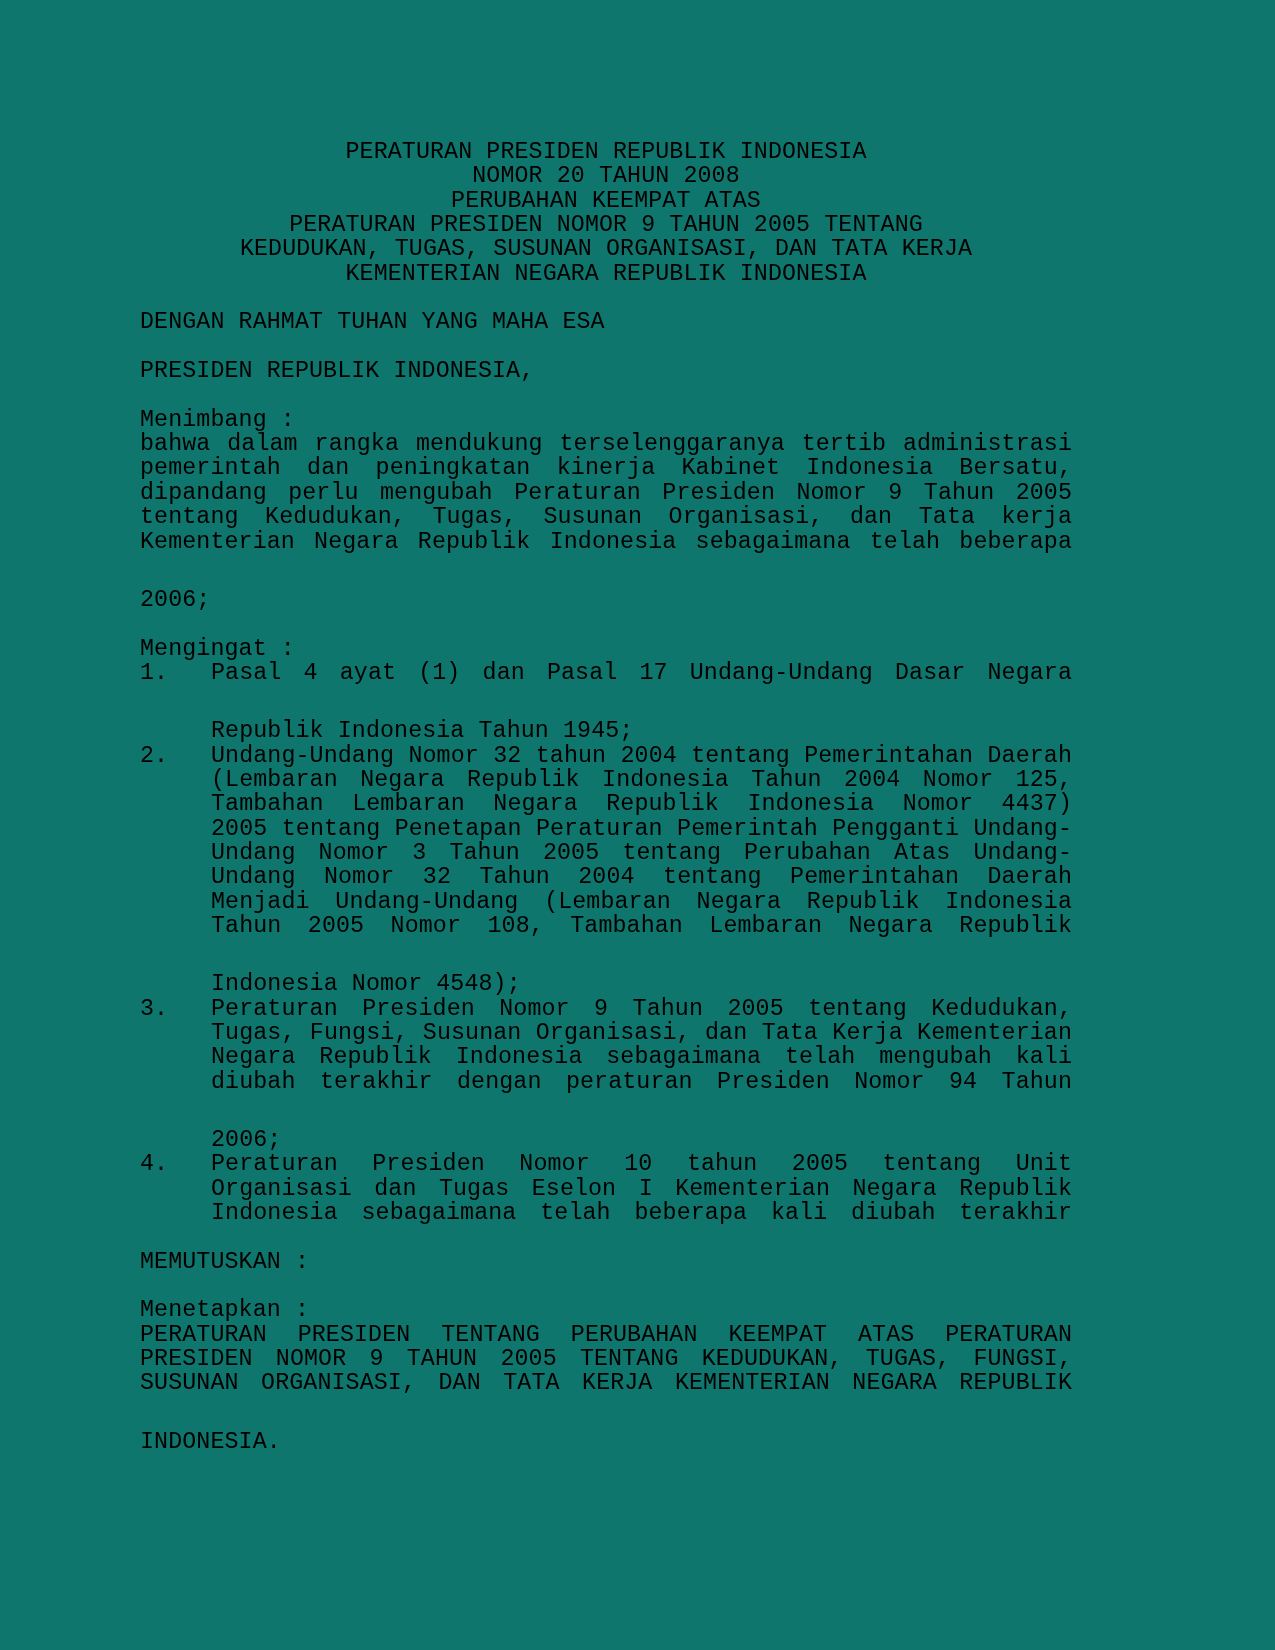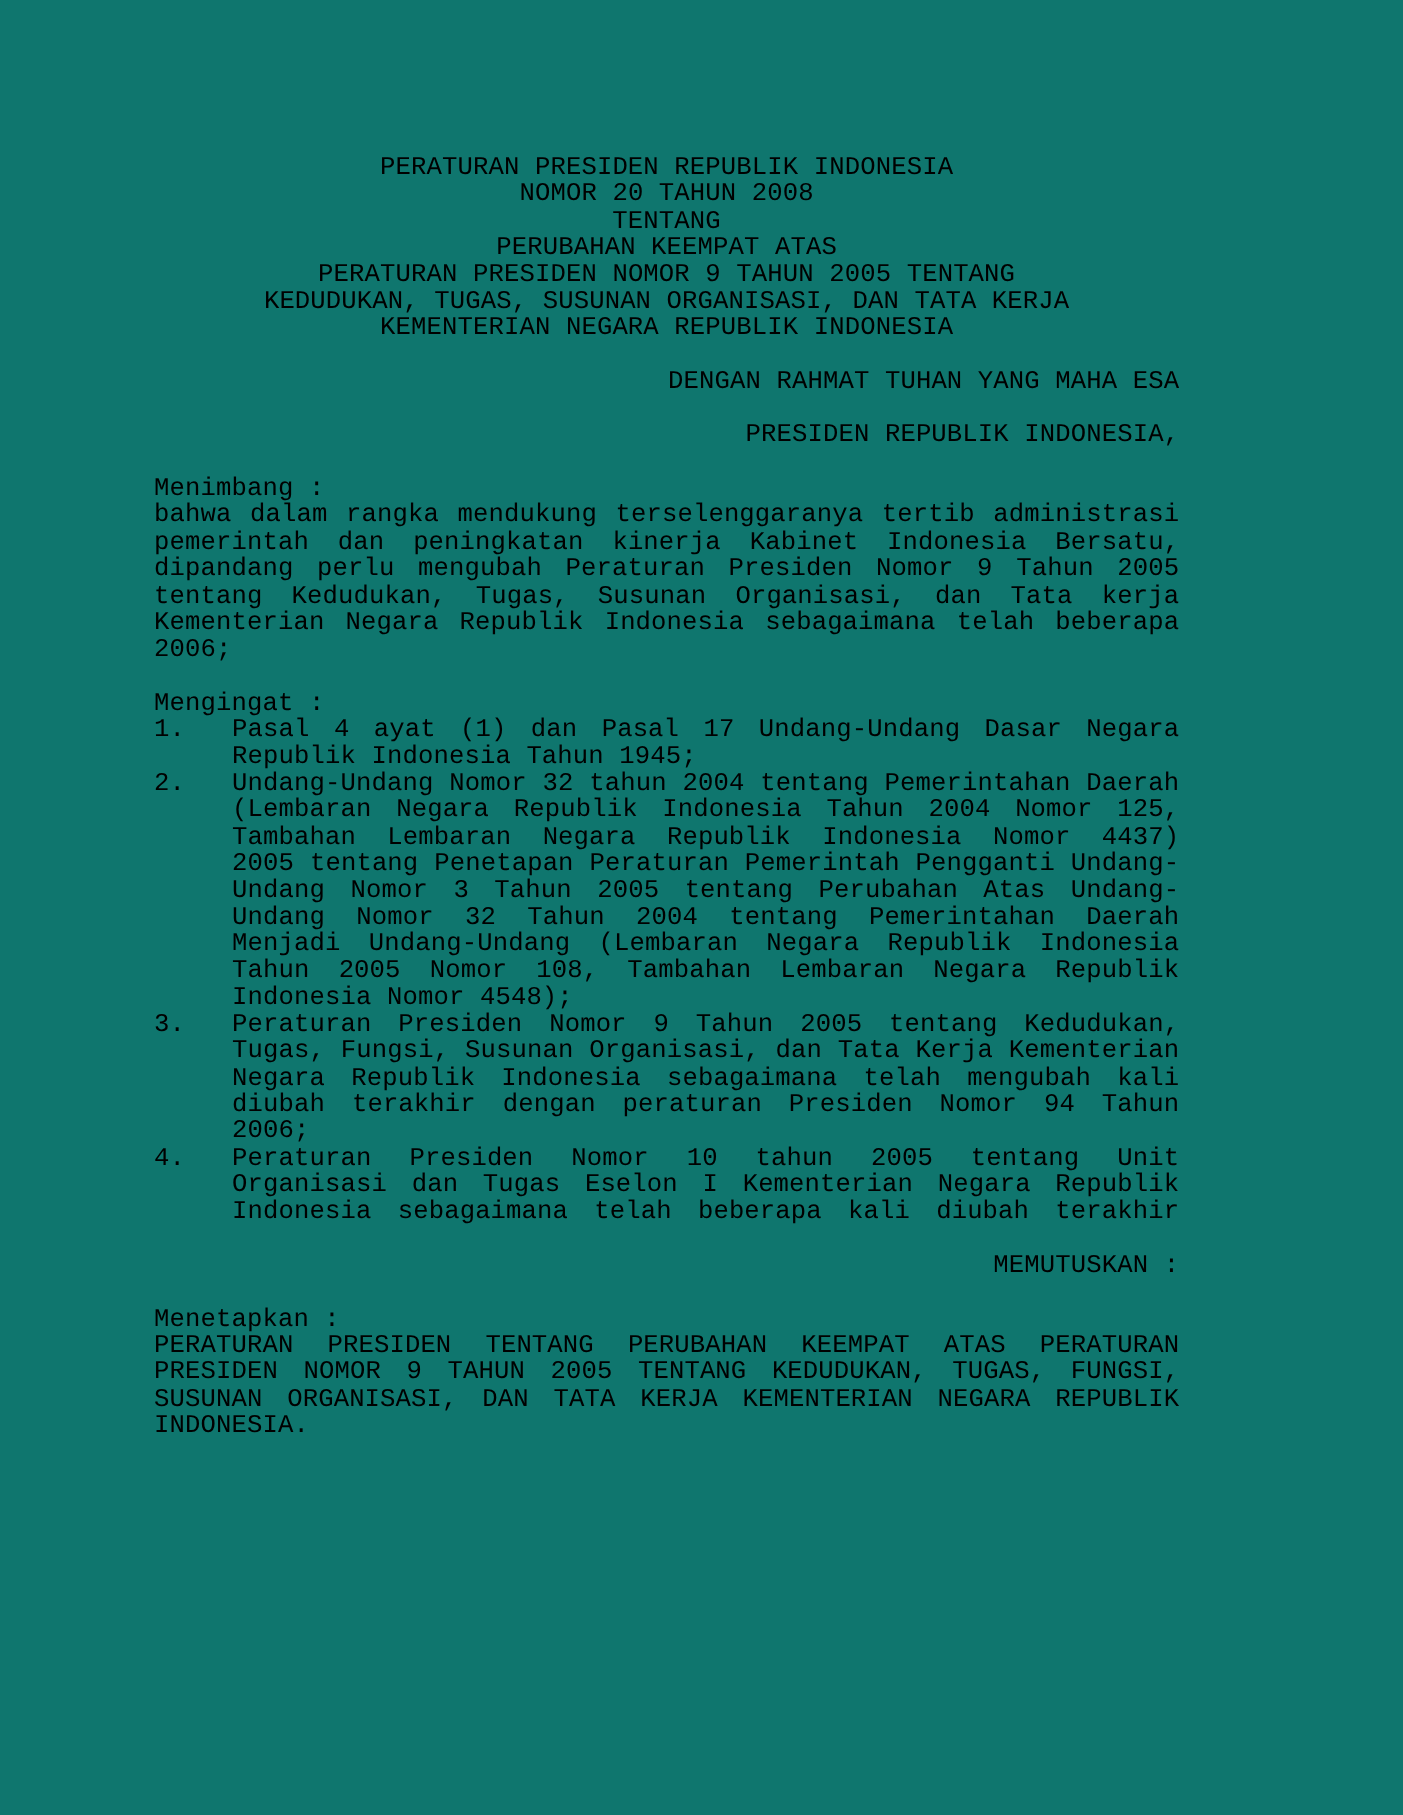--- a/index.html
+++ b/index.html
@@ -25,21 +25,21 @@
   }
 
   
   .doc {
     font-size: 23.3px;
     line-height: 24.35px;
     letter-spacing: 0.1px;
   }
 
   .center {
-    text-align: right;
+    text-align: left;
     white-space: pre;
   }
 
   .title-block {
     text-align: center;
   }
   .title-line {
     white-space: pre;
   }
 
@@ -61,20 +61,21 @@
   .jline {
     display: block;
     text-align: justify;
     text-align-last: justify;
     white-space: pre-wrap;
     height: 24.35px;
   }
   .jline.last {
     text-align: left;
     text-align-last: left;
+    margin-top: 34px;
   }
 
   
   .num-item {
     position: relative;
     padding-left: 71px; 
   }
   .num-marker {
     position: absolute;
     left: 0;
@@ -84,21 +85,20 @@
 </style>
 </head>
 <body>
 
 <div class="page">
   <div class="doc">
 
     <div class="title-block">
       <div class="title-line">PERATURAN PRESIDEN REPUBLIK INDONESIA</div>
       <div class="title-line">NOMOR 20 TAHUN 2008</div>
-      <div class="title-line">TENTANG</div>
       <div class="title-line">PERUBAHAN KEEMPAT ATAS</div>
       <div class="title-line">PERATURAN PRESIDEN NOMOR 9 TAHUN 2005 TENTANG</div>
       <div class="title-line">KEDUDUKAN, TUGAS, SUSUNAN ORGANISASI, DAN TATA KERJA</div>
       <div class="title-line">KEMENTERIAN NEGARA REPUBLIK INDONESIA</div>
     </div>
 
     <div class="blank"></div>
 
     <div class="center">DENGAN RAHMAT TUHAN YANG MAHA ESA</div>
 

